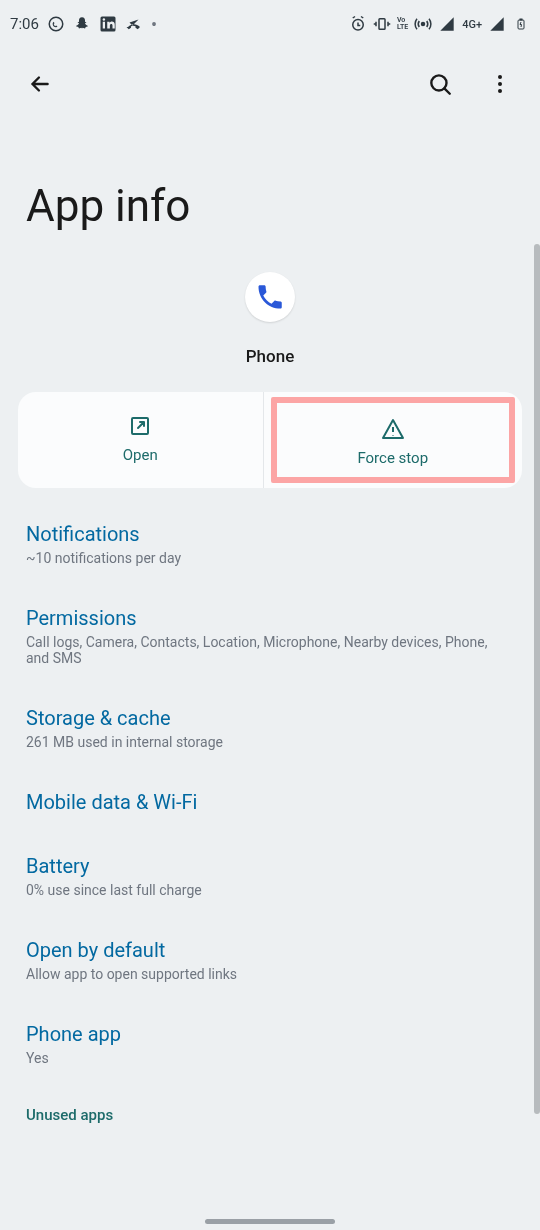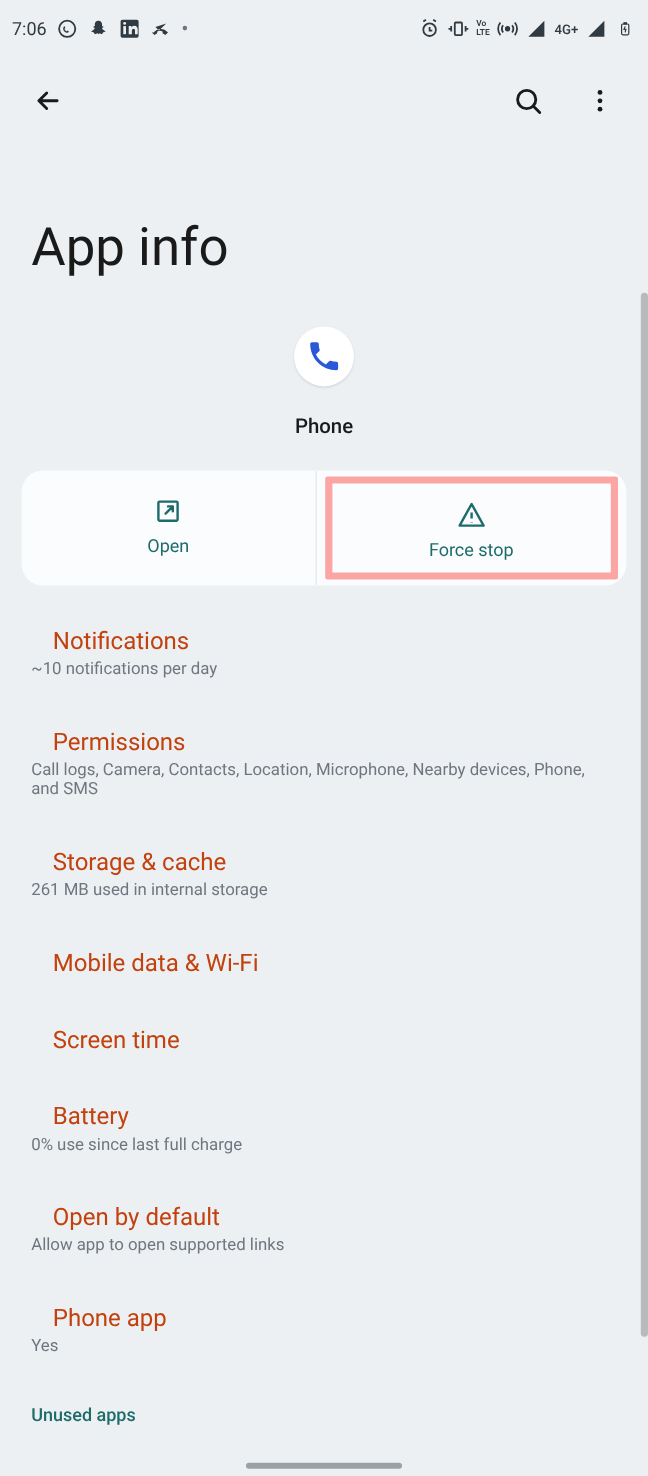--- a/index.html
+++ b/index.html
@@ -58,21 +58,21 @@
   font-size: 15px;
   color: #1d6b6a;
   border-right: 1px solid #e4e7ea;
 }
 .action-btn:last-child { border-right: none; }
 .action-btn.disabled { color: #b7bbbe; }
 .action-btn .ic { height: 28px; display: flex; align-items: center; justify-content: center; margin-bottom: 6px; }
 .action-highlight { border: 6px solid #fca5a5; border-radius: 2px; }
 .settings-list { padding: 14px 26px 0 26px; }
 .setting-item { padding: 20px 0; }
-.setting-title { font-size: 20px; font-weight: 400; color: #c2410c; margin-left: 18px; }
+.setting-title { font-size: 20px; font-weight: 400; color: #0369a1; }
 .setting-sub { font-size: 14px; color: #6f7680; margin-top: 4px; }
 .section-label { color: #1d6b6a; font-size: 15px; font-weight: 500; padding: 20px 0 6px; }
 .switch-row { display: flex; align-items: center; justify-content: space-between; padding: 20px 0; }
 .scroll-ind { position: absolute; right: 0; top: 244px; width: 6px; height: 870px; background: #b7bbbe; border-radius: 3px; }
 .nav-pill { position: absolute; bottom: 6px; left: 50%; transform: translateX(-50%); width: 130px; height: 5px; border-radius: 3px; background: #9aa0a6; }
 svg { display: block; }
 </style>
 </head>
 <body>
 
@@ -213,23 +213,20 @@
     <div class="setting-sub">Call logs, Camera, Contacts, Location, Microphone, Nearby devices, Phone, and SMS</div>
   </div>
   <div class="setting-item">
     <div class="setting-title">Storage &amp; cache</div>
     <div class="setting-sub">261 MB used in internal storage</div>
   </div>
   <div class="setting-item">
     <div class="setting-title">Mobile data &amp; Wi-Fi</div>
   </div>
   <div class="setting-item">
-    <div class="setting-title">Screen time</div>
-  </div>
-  <div class="setting-item">
     <div class="setting-title">Battery</div>
     <div class="setting-sub">0% use since last full charge</div>
   </div>
   <div class="setting-item">
     <div class="setting-title">Open by default</div>
     <div class="setting-sub">Allow app to open supported links</div>
   </div>
   <div class="setting-item">
     <div class="setting-title">Phone app</div>
     <div class="setting-sub">Yes</div>

